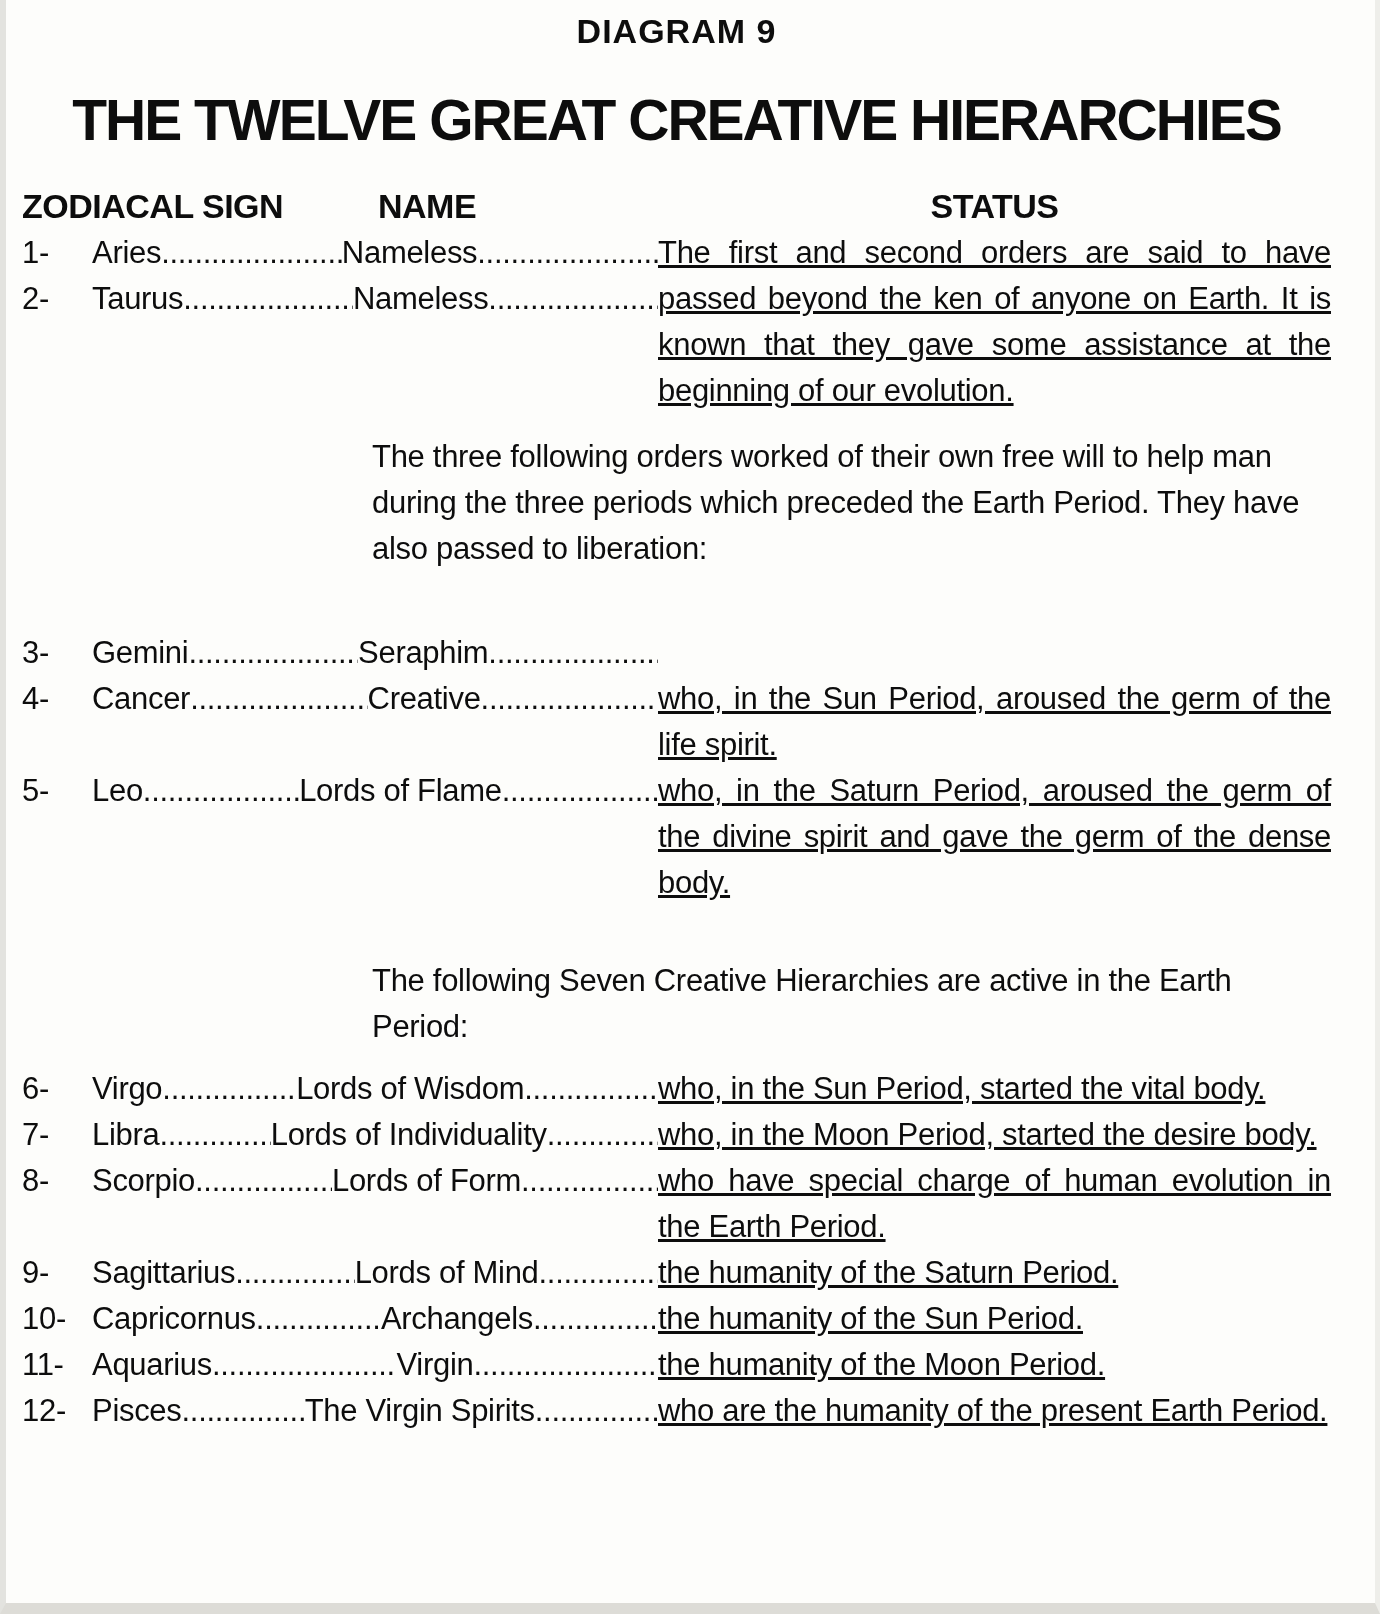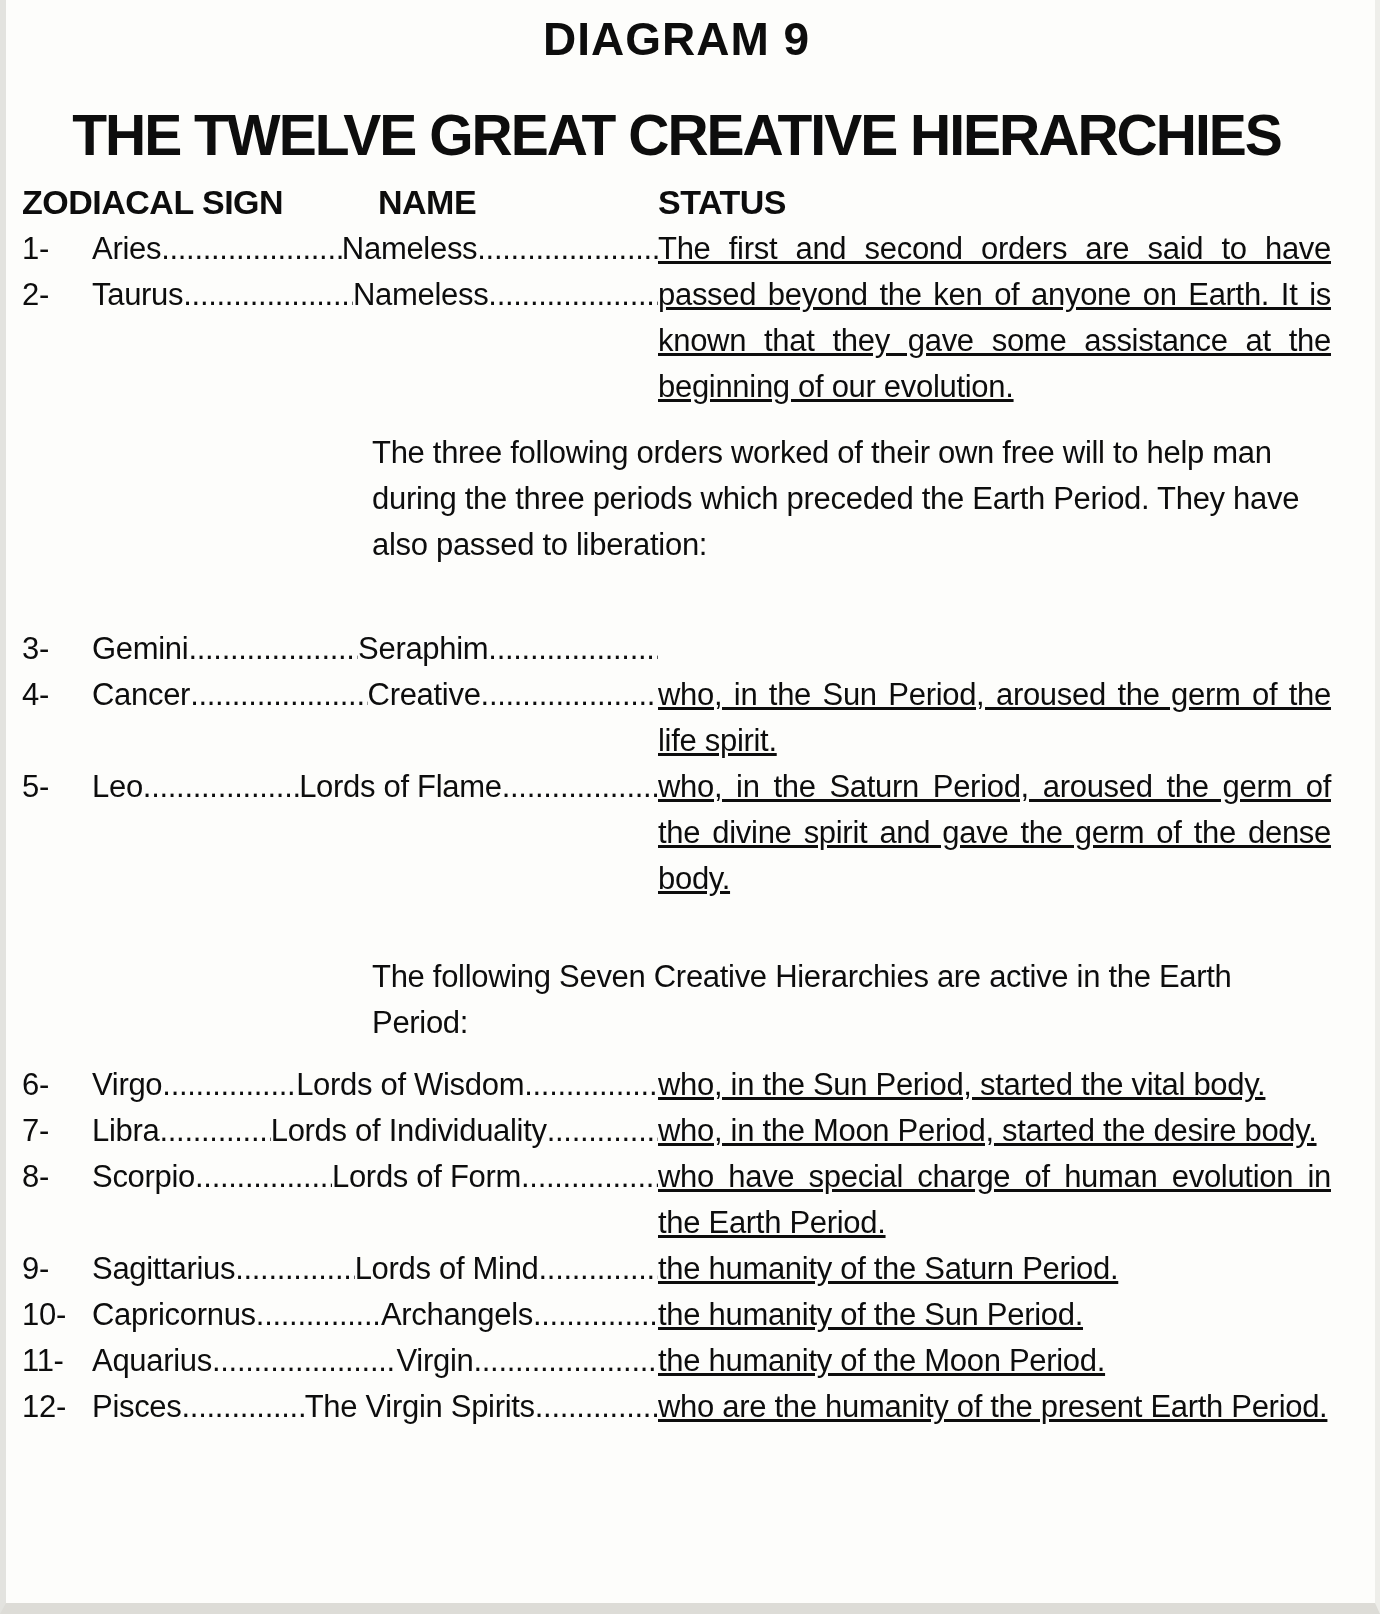--- a/index.html
+++ b/index.html
@@ -11,34 +11,34 @@
   }
   .page {
     width:1380px; height:1614px;
     background:#fdfdfb;
     border-left:6px solid #e3e3df;
     border-right:5px solid #eeeeea;
     border-bottom:11px solid #dddcd7;
     padding:8px 44px 10px 16px;
   }
   .kicker {
-    text-align:center; font-weight:700; font-size:46px;
+    text-align:center; font-weight:700; font-size:34px;
     letter-spacing:1px; padding-top:4px;
   }
   .title {
     text-align:center; font-weight:700; font-size:57px;
     letter-spacing:-2px; margin-top:36px; white-space:nowrap;
   }
   .thead {
     display:flex; font-weight:700; font-size:34px;
-    margin-top:14px; line-height:40px; letter-spacing:-0.5px;
+    margin-top:33px; line-height:40px; letter-spacing:-0.5px;
   }
   .th-sign { width:356px; }
   .th-name { width:280px; }
-  .th-status { flex:1; text-align:left; }
+  .th-status { flex:1; text-align:center; }
 
   .group { display:flex; align-items:flex-start; }
   .group, .note {
     font-size:31px; line-height:46px; letter-spacing:-0.3px;
   }
   .left { width:636px; flex:none; }
   .leftline { display:flex; align-items:baseline; }
   .num  { flex:0 0 70px; white-space:nowrap; }
   .sign { flex:none; white-space:nowrap; }
   .name { flex:none; white-space:nowrap; }

